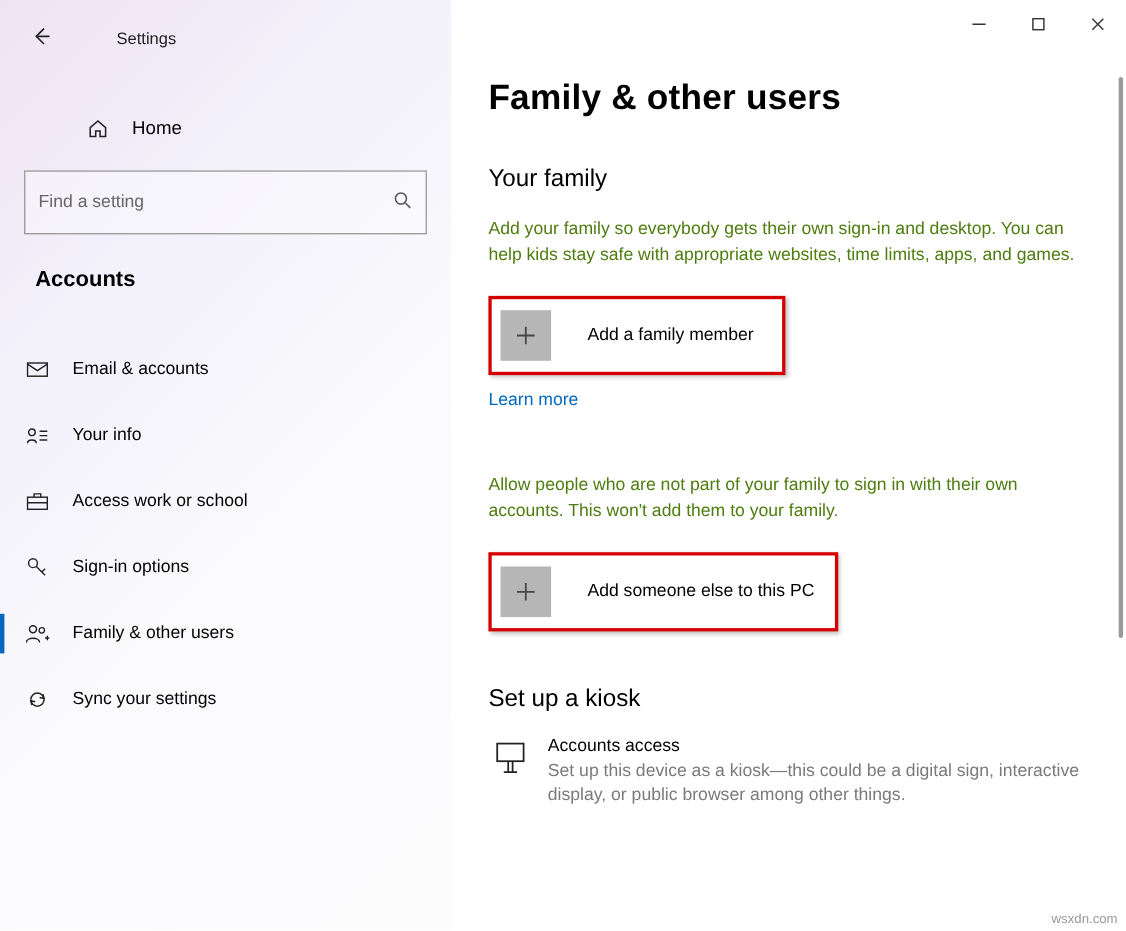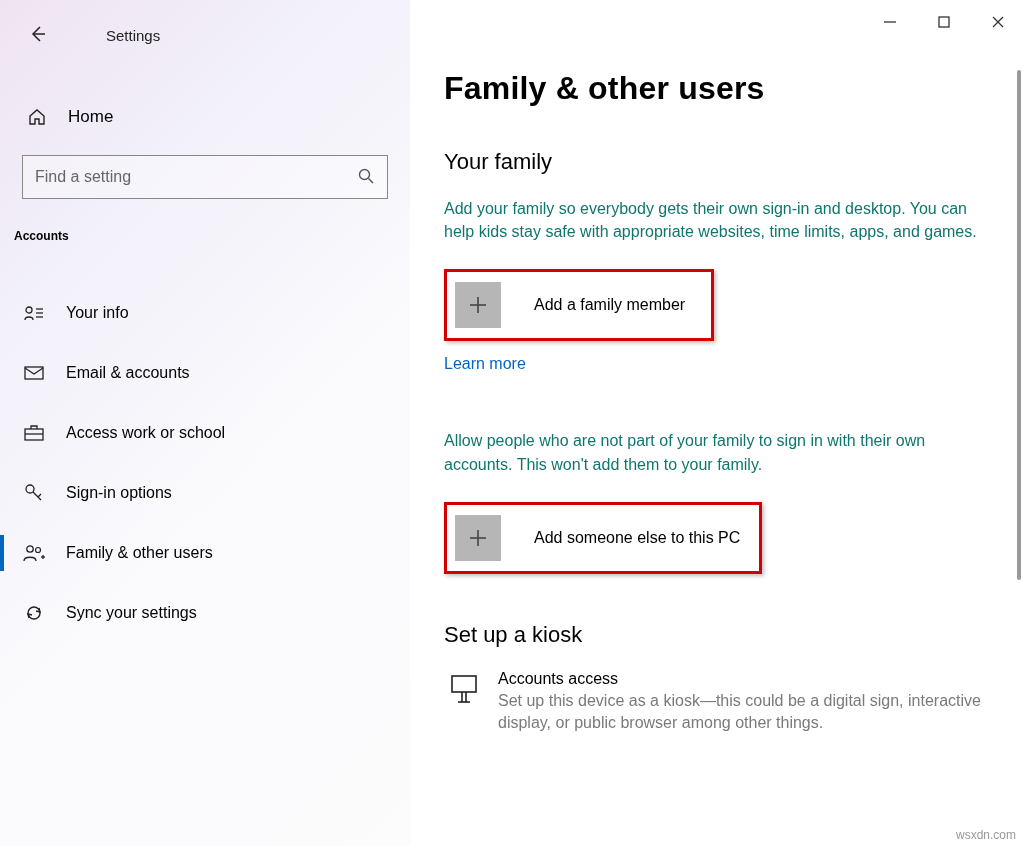--- a/index.html
+++ b/index.html
@@ -43,50 +43,51 @@
     cursor: pointer;
     line-height: 1;
   }
   .window-title {
     font-size: 15px;
     color: #222;
   }
   .home-row {
     display: flex;
     align-items: flex-end;
-    padding: 14px 0 14px 26px;
+    padding: 14px 0 14px 38px;
     margin-top: 38px;
     cursor: pointer;
+    margin-left: 40px;
   }
   .home-row .ic { width: 22px; display:flex; justify-content:center; margin-right: 20px; }
   .home-row span.lbl { font-size: 17px; }
 
   .search-box {
     margin: 14px 22px 0 22px;
     border: 1px solid #888;
-    height: 44px;
+    height: 58px;
     display: flex;
     align-items: center;
     padding: 0 12px;
     background: rgba(255,255,255,0.35);
   }
   .search-box input {
     flex: 1;
     border: none;
     background: transparent;
     font-size: 16px;
     color: #555;
     outline: none;
   }
   .search-box input::placeholder { color: #666; }
 
   .section-label {
     font-weight: 600;
-    font-size: 12px;
-    padding: 30px 0 10px 14px;
+    font-size: 20px;
+    padding: 30px 0 10px 32px;
   }
 
   .nav-list { margin-top: 30px; }
   .nav-item {
     display: flex;
     align-items: center;
     height: 60px;
     padding-left: 22px;
     cursor: pointer;
     position: relative;
@@ -135,21 +136,21 @@
   }
   h2.section-title {
     font-weight: 400;
     font-size: 22px;
     margin-bottom: 22px;
     margin-top: 8px;
   }
   p.desc {
     font-size: 16px;
     line-height: 1.45;
-    color: #0f766e;
+    color: #4d7c0f;
     max-width: 560px;
     margin-bottom: 26px;
   }
   .add-row {
     display:flex;
     align-items:center;
     width: 260px;
     padding: 8px 6px;
     cursor:pointer;
     gap:19px;
@@ -242,38 +243,38 @@
             <line x1="11.5" y1="11.5" x2="16" y2="16" stroke="#555" stroke-width="1.4"></line>
           </svg>
       </span>
     </div>
 
     <div class="section-label">Accounts</div>
 
     <div class="nav-list">
       <div class="nav-item">
         <span class="ic">
+          <svg width="20" height="14" viewBox="0 0 20 14">
+              <rect x="1" y="1" width="18" height="12" fill="none" stroke="#222" stroke-width="1.3"></rect>
+              <path d="M1 2 L10 8 L19 2" fill="none" stroke="#222" stroke-width="1.3"></path>
+            </svg>
+        </span>
+        <span>Email &amp; accounts</span>
+      </div>
+      <div class="nav-item">
+        <span class="ic">
           <svg width="20" height="16" viewBox="0 0 20 16">
               <circle cx="5" cy="5" r="3" fill="none" stroke="#222" stroke-width="1.3"></circle>
               <path d="M1 15 C1 11 9 11 9 15" fill="none" stroke="#222" stroke-width="1.3"></path>
               <line x1="12" y1="4" x2="19" y2="4" stroke="#222" stroke-width="1.3"></line>
               <line x1="12" y1="8" x2="19" y2="8" stroke="#222" stroke-width="1.3"></line>
               <line x1="12" y1="12" x2="19" y2="12" stroke="#222" stroke-width="1.3"></line>
             </svg>
         </span>
         <span>Your info</span>
-      </div>
-      <div class="nav-item">
-        <span class="ic">
-          <svg width="20" height="14" viewBox="0 0 20 14">
-              <rect x="1" y="1" width="18" height="12" fill="none" stroke="#222" stroke-width="1.3"></rect>
-              <path d="M1 2 L10 8 L19 2" fill="none" stroke="#222" stroke-width="1.3"></path>
-            </svg>
-        </span>
-        <span>Email &amp; accounts</span>
       </div>
       <div class="nav-item">
         <span class="ic">
           <svg width="20" height="16" viewBox="0 0 20 16">
               <rect x="1" y="4" width="18" height="11" fill="none" stroke="#222" stroke-width="1.3"></rect>
               <path d="M7 4 V1 H13 V4" fill="none" stroke="#222" stroke-width="1.3"></path>
               <line x1="1" y1="9" x2="19" y2="9" stroke="#222" stroke-width="1.3"></line>
             </svg>
         </span>
         <span>Access work or school</span>

